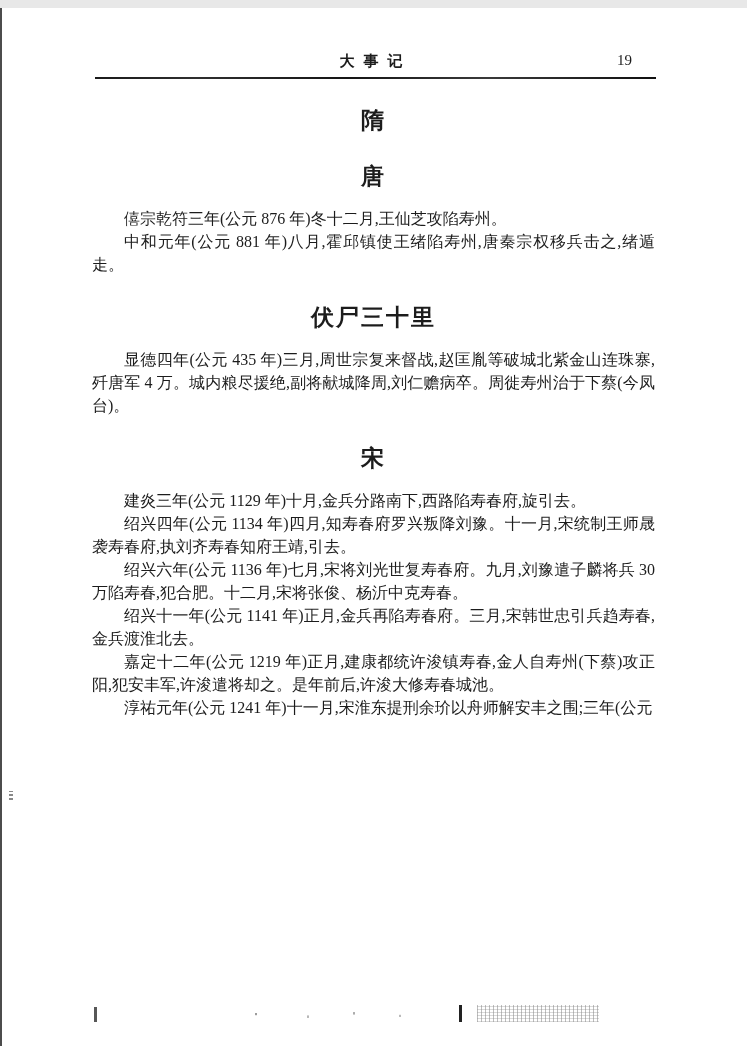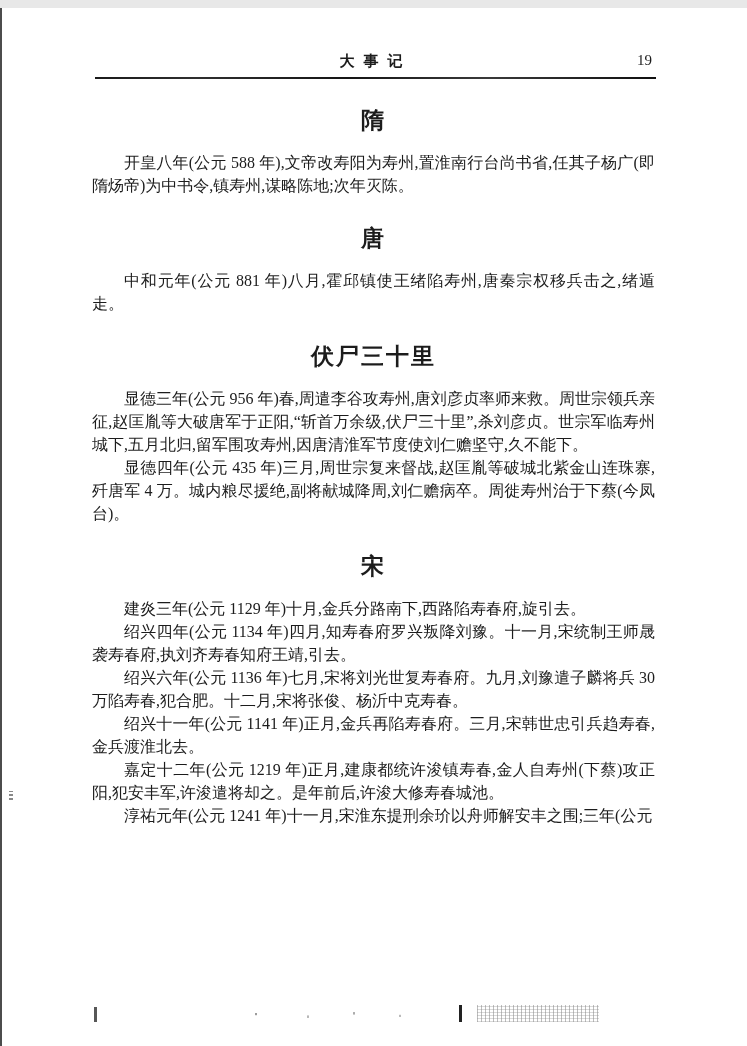--- a/index.html
+++ b/index.html
@@ -22,21 +22,21 @@
     position:relative;
     margin:44px 91px 0 95px;
     height:19px;
   }
   .header-title {
     position:absolute; left:50%; transform:translateX(-50%);
     font-weight:bold; font-size:15px; letter-spacing:9px;
     white-space:nowrap;
   }
   .page-number {
-    position:absolute; right:4px; top:0;
+    position:absolute; right:24px; top:0;
     font-size:15px;
   }
   .header-rule {
     margin:6px 91px 0 95px;
     height:2px;
     background:linear-gradient(90deg,#1a1a1a 0%,#2f2f2f 18%,#151515 45%,#3a3a3a 70%,#101010 100%);
   }
   .content {
     margin:0 92px;
     font-size:16px;
@@ -86,31 +86,30 @@
   <header class="running-header">
     <span class="header-title">大事记</span>
     <span class="page-number">19</span>
   </header>
   <div class="header-rule"></div>
 
   <main class="content">
 
     <section>
       <h2 class="section-title">隋</h2>
-      <p>开皇八年(公元 588 年),文帝改寿阳为寿州,置淮南行台尚书省,任其子杨广(即隋炀帝)为中书令,镇寿州,谋略陈地;次年灭陈。</p>
     </section>
 
     <section>
       <h2 class="section-title">唐</h2>
+      <p>僖宗乾符三年(公元 876 年)冬十二月,王仙芝攻陷寿州。</p>
       <p>中和元年(公元 881 年)八月,霍邱镇使王绪陷寿州,唐秦宗权移兵击之,绪遁走。</p>
     </section>
 
     <section>
       <h2 class="section-title">伏尸三十里</h2>
-      <p>显德三年(公元 956 年)春,周遣李谷攻寿州,唐刘彦贞率师来救。周世宗领兵亲征,赵匡胤等大破唐军于正阳,“斩首万余级,伏尸三十里”,杀刘彦贞。世宗军临寿州城下,五月北归,留军围攻寿州,因唐清淮军节度使刘仁赡坚守,久不能下。</p>
       <p>显德四年(公元 435 年)三月,周世宗复来督战,赵匡胤等破城北紫金山连珠寨,歼唐军 4 万。城内粮尽援绝,副将献城降周,刘仁赡病卒。周徙寿州治于下蔡(今凤台)。</p>
     </section>
 
     <section>
       <h2 class="section-title">宋</h2>
       <p>建炎三年(公元 1129 年)十月,金兵分路南下,西路陷寿春府,旋引去。</p>
       <p>绍兴四年(公元 1134 年)四月,知寿春府罗兴叛降刘豫。十一月,宋统制王师晟袭寿春府,执刘齐寿春知府王靖,引去。</p>
       <p>绍兴六年(公元 1136 年)七月,宋将刘光世复寿春府。九月,刘豫遣子麟将兵 30 万陷寿春,犯合肥。十二月,宋将张俊、杨沂中克寿春。</p>
       <p>绍兴十一年(公元 1141 年)正月,金兵再陷寿春府。三月,宋韩世忠引兵趋寿春,金兵渡淮北去。</p>
       <p>嘉定十二年(公元 1219 年)正月,建康都统许浚镇寿春,金人自寿州(下蔡)攻正阳,犯安丰军,许浚遣将却之。是年前后,许浚大修寿春城池。</p>

